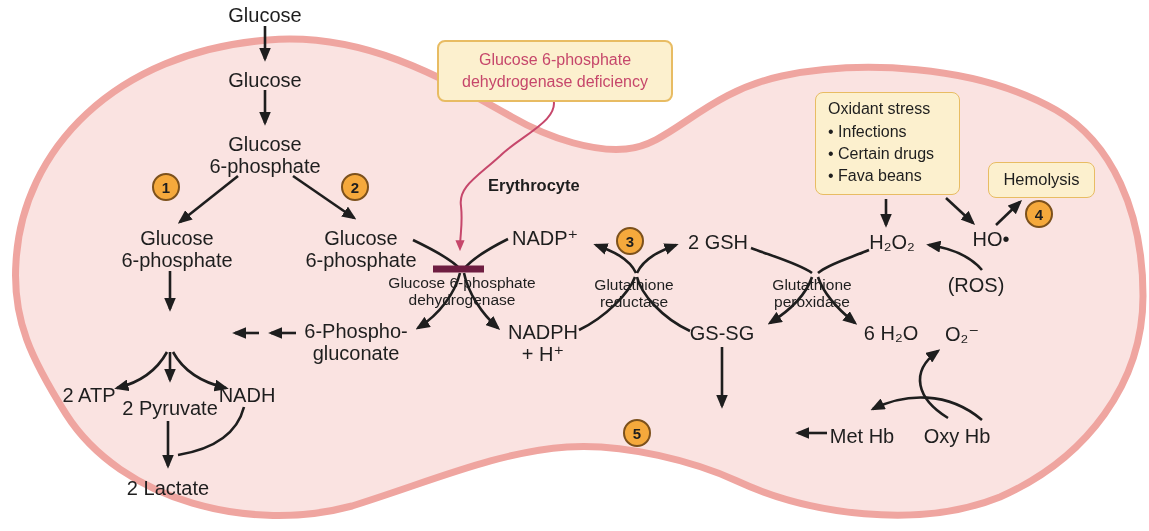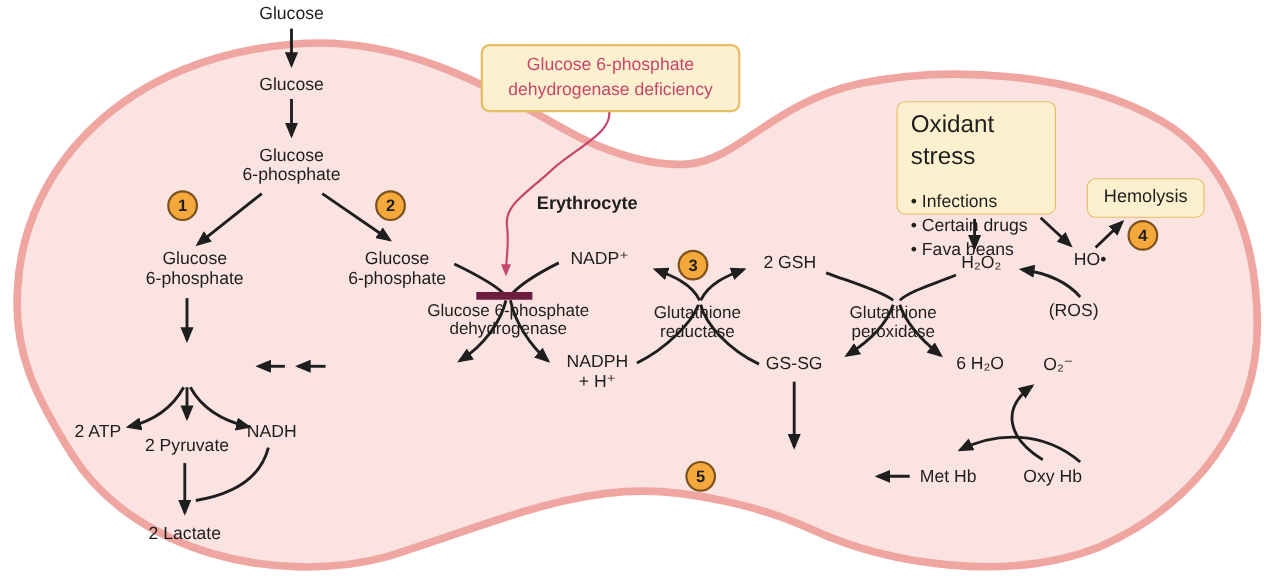--- a/index.html
+++ b/index.html
@@ -1,35 +1,35 @@
 <!DOCTYPE html>
 <html style="--cell-fill: #fae3e1; --cell-border: #efa5a0; --green-fill: #e4f1de; --green-border: #9cc993; --yellow-fill: #fcf0ce; --yellow-border: #e8bc63; --step-fill: #f5a93c; --step-border: #7c511c; --inhibition: #6e1d41; --deficiency-text: #c6476b; --arrow: #1e1e1e;"><head>
 <meta charset="utf-8">
 <style>
   html,body{margin:0;padding:0;background:#fff;}
   .stage{position:relative;width:1149px;height:531px;background:#fff;overflow:hidden;
          font-family:"Liberation Sans","DejaVu Sans",sans-serif;color:#1e1e1e;}
   .stage svg{position:absolute;left:0;top:0;}
-  .lbl{position:absolute;transform:translateX(-50%);text-align:center;font-size:16px;
+  .lbl{position:absolute;transform:translateX(-50%);text-align:center;font-size:20px;
        line-height:1.12;white-space:pre-line;}
   .enz{font-size:15.5px;}
   .bold-lbl{position:absolute;font-weight:bold;font-size:16.5px;}
   .gbox{position:absolute;display:flex;align-items:center;justify-content:center;text-align:center;
         background:var(--green-fill);border:1.5px solid var(--green-border);border-radius:6px;
         font-size:16.5px;white-space:pre-line;line-height:1.3;}
   .ybox{position:absolute;display:flex;align-items:center;justify-content:center;text-align:center;
         background:var(--yellow-fill);border:1.5px solid var(--yellow-border);border-radius:8px;
         font-size:16.5px;white-space:pre-line;line-height:1.3;}
   .callout{color:var(--deficiency-text);font-size:16px;line-height:1.35;border-width:2px;}
   .step{position:absolute;width:28px;height:28px;border-radius:50%;box-sizing:border-box;
         background:var(--step-fill);border:2px solid var(--step-border);
         display:flex;align-items:center;justify-content:center;font-weight:bold;font-size:15px;}
   .oxbox{flex-direction:column;align-items:flex-start;justify-content:flex-start;
          text-align:left;padding:6px 8px 4px 12px;box-sizing:border-box;}
-  .oxtitle{font-size:22px;margin-bottom:17px;}
+  .oxtitle{font-size:16px;margin-bottom:1px;}
   .oxitem{font-size:16px;line-height:22px;}
   .oxitem::before{content:"\2022\00a0";}
 </style>
 </head>
 <body>
 
 <div class="stage">
 
   <svg width="1149" height="531" viewBox="0 0 1149 531">
     <defs>
@@ -96,20 +96,22 @@
 6-phosphate</div>
   <div class="lbl" style="left:89px;top:384px">2 ATP</div>
   <div class="lbl" style="left:170px;top:397px">2 Pyruvate</div>
   <div class="lbl" style="left:247px;top:384px">NADH</div>
   <div class="lbl" style="left:168px;top:477px">2 Lactate</div>
 
   <div class="lbl" style="left:361px;top:227px">Glucose
 6-phosphate</div>
   <div class="lbl enz" style="left:462px;top:274px">Glucose 6-phosphate
 dehydrogenase</div>
+  <div class="lbl" style="left:356px;top:320px">6-Phospho-
+gluconate</div>
   <div class="lbl" style="left:545px;top:227px">NADP⁺</div>
   <div class="lbl" style="left:543px;top:321px">NADPH
 + H⁺</div>
 
   <div class="step" style="left:616px;top:227px">3</div>
   <div class="lbl enz" style="left:634px;top:276px">Glutathione
 reductase</div>
   <div class="lbl" style="left:718px;top:231px">2 GSH</div>
   <div class="lbl" style="left:722px;top:322px">GS-SG</div>
   <div class="lbl enz" style="left:812px;top:276px">Glutathione

